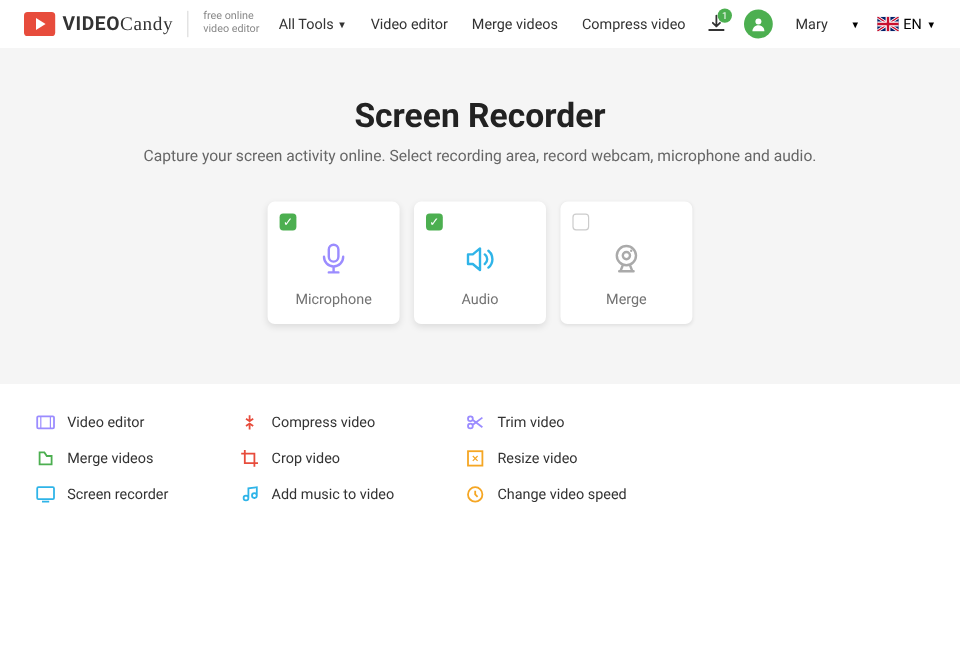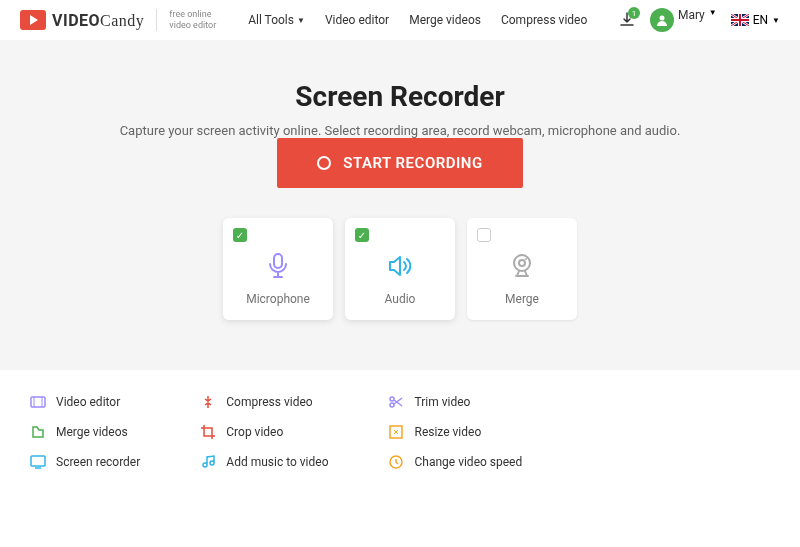--- a/index.html
+++ b/index.html
@@ -5,27 +5,27 @@
 *{margin:0;padding:0;box-sizing:border-box;font-family:-apple-system,BlinkMacSystemFont,"Segoe UI",Roboto,sans-serif}
 body{width:800px;height:547px;background:#fff;overflow:hidden}
 .header{display:flex;align-items:center;padding:8px 20px;background:#fff;gap:14px}
 .logo{display:flex;align-items:center;gap:6px}
 .logo-icon{width:26px;height:20px;background:#e74c3c;border-radius:3px;display:flex;align-items:center;justify-content:center}
 .logo-play{width:0;height:0;border-left:8px solid #fff;border-top:5px solid transparent;border-bottom:5px solid transparent;margin-left:2px}
 .logo-text{font-weight:700;font-size:16px;letter-spacing:0.5px;color:#333}
 .logo-text .candy{font-family:cursive;font-weight:400;}
 .logo-sep{width:1px;height:22px;background:#ddd;margin:0 6px}
 .logo-tag{font-size:9px;color:#888;line-height:1.2}
-.nav{display:flex;gap:20px;margin-left:18px}
+.nav{display:flex;gap:20px;margin-left:2px}
 .nav-item{font-size:12px;color:#333;cursor:pointer;display:flex;align-items:center;gap:3px}
 .caret{font-size:8px}
 .header-right{margin-left:auto;display:flex;align-items:center;gap:14px}
 .download-icon{width:18px;height:18px;position:relative}
 .download-badge{position:absolute;top:-4px;right:-4px;background:#4caf50;color:#fff;font-size:8px;width:12px;height:12px;border-radius:50%;display:flex;align-items:center;justify-content:center}
-.user{display:flex;align-items:flex-start;gap:4px;cursor:pointer}
+.user{display:flex;align-items:center;gap:19px;cursor:pointer}
 .avatar{width:24px;height:24px;background:#4caf50;border-radius:50%;display:flex;align-items:center;justify-content:center}
 .user-name{font-size:12px;color:#333}
 .lang{display:flex;align-items:center;gap:4px;cursor:pointer;font-size:12px}
 .hero{background:#f5f5f5;padding:40px 20px 50px;text-align:center}
 .title{font-size:28px;font-weight:700;color:#222;margin-bottom:10px}
 .subtitle{font-size:13px;color:#666;}
 .start-btn{background:#e74c3c;color:#fff;border:none;padding:16px 40px;font-size:15px;font-weight:600;letter-spacing:0.5px;cursor:pointer;display:inline-flex;align-items:center;gap:12px;border-radius:2px}
 .rec-dot{width:14px;height:14px;border:2px solid #fff;border-radius:50%}
 .options{display:flex;gap:12px;justify-content:center;margin-top:30px}
 .option-card{background:#fff;border-radius:6px;padding:14px;width:110px;position:relative;box-shadow:0 1px 3px rgba(0,0,0,0.08)}
@@ -91,24 +91,20 @@
         </svg>
       <span>EN</span>
       <span class="caret">▼</span>
     </div>
   </div>
 </div>
 
 <div class="hero">
   <h1 class="title">Screen Recorder</h1>
   <p class="subtitle">Capture your screen activity online. Select recording area, record webcam, microphone and audio.</p>
-  <button class="start-btn">
-    <span class="rec-dot"></span>
-    <span>START RECORDING</span>
-  </button>
   <div class="options">
     <div class="option-card active">
       <div class="check on">✓</div>
       <div class="option-icon">
           <svg width="32" height="32" viewBox="0 0 32 32">
             <rect x="12" y="4" width="8" height="14" rx="4" fill="none" stroke="#9b8cff" stroke-width="2"></rect>
             <path d="M8 14a8 8 0 0016 0M16 22v5M12 27h8" stroke="#9b8cff" stroke-width="2" fill="none" stroke-linecap="round"></path>
           </svg>
         </div>
       <div class="option-label">Microphone</div>

